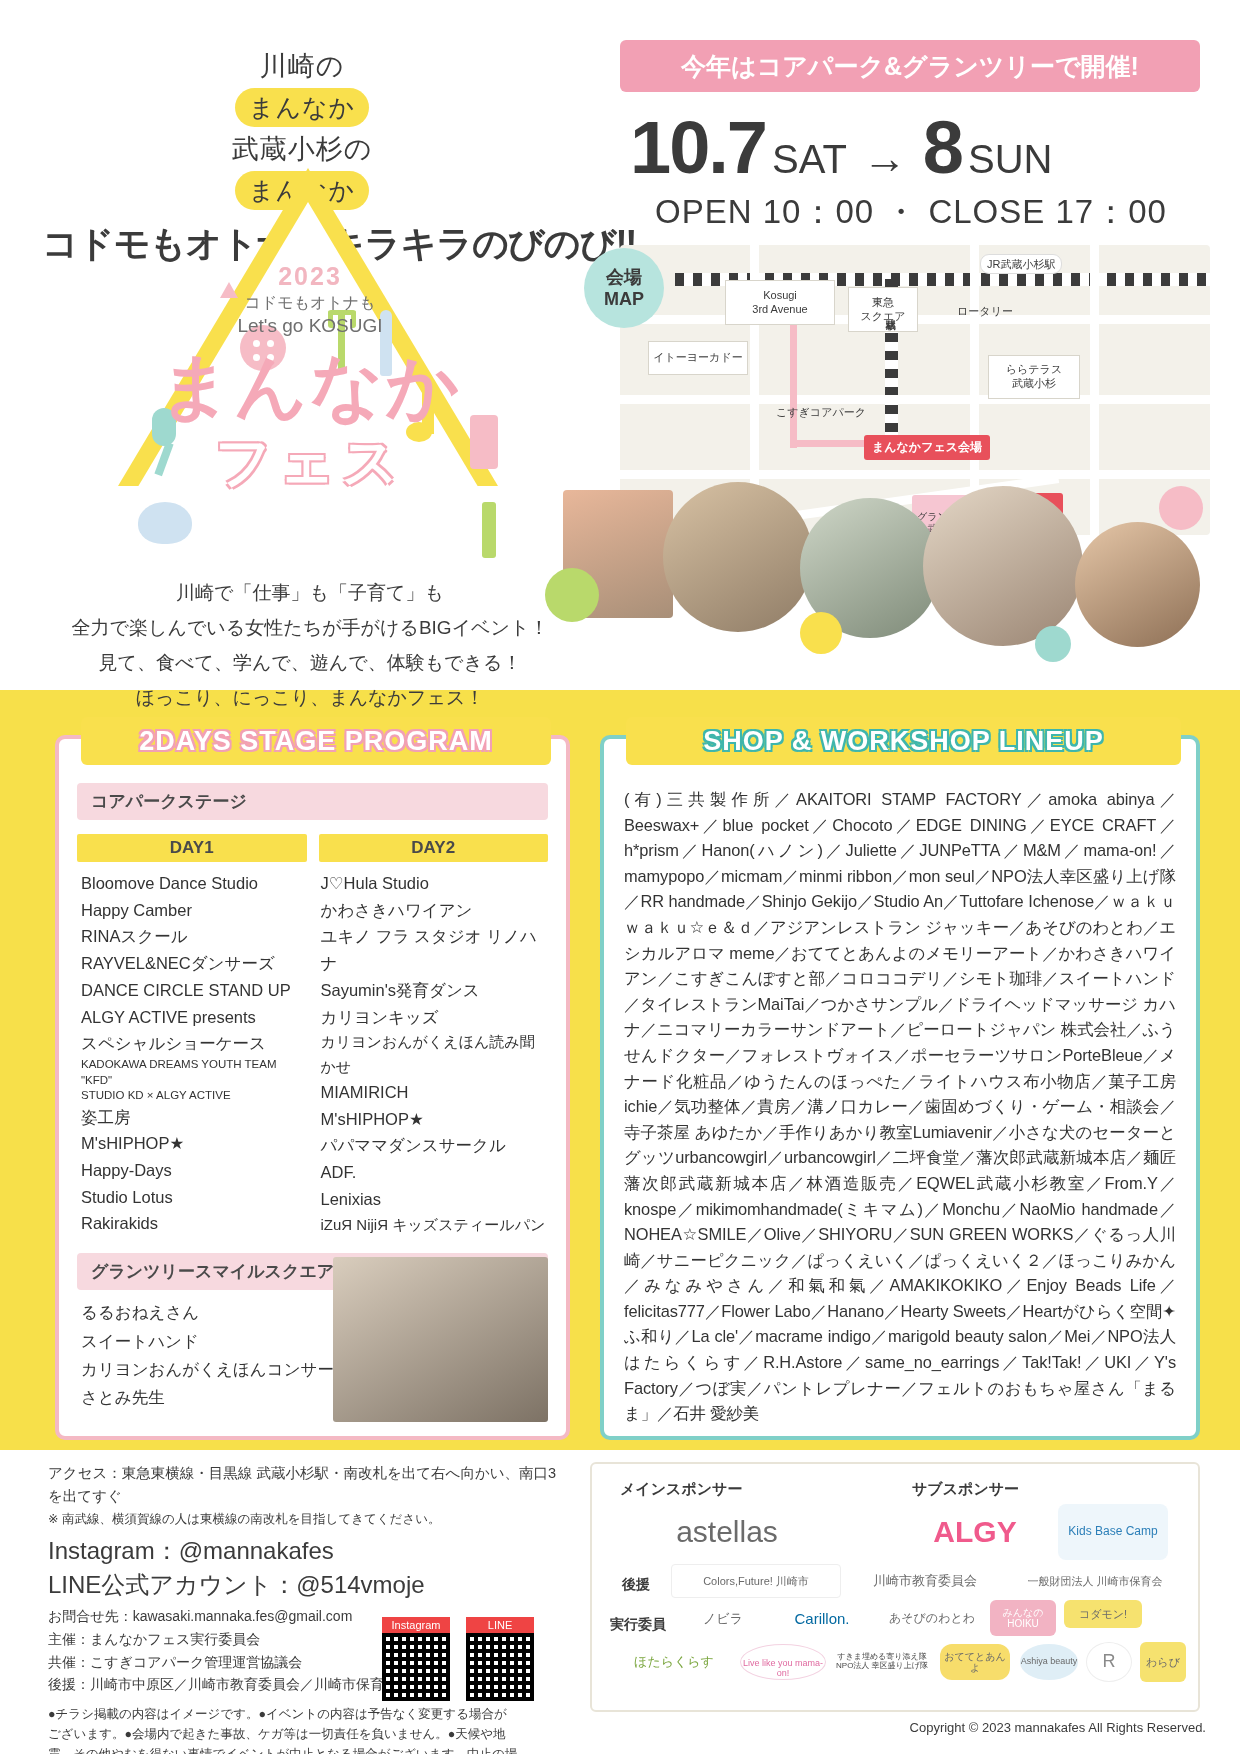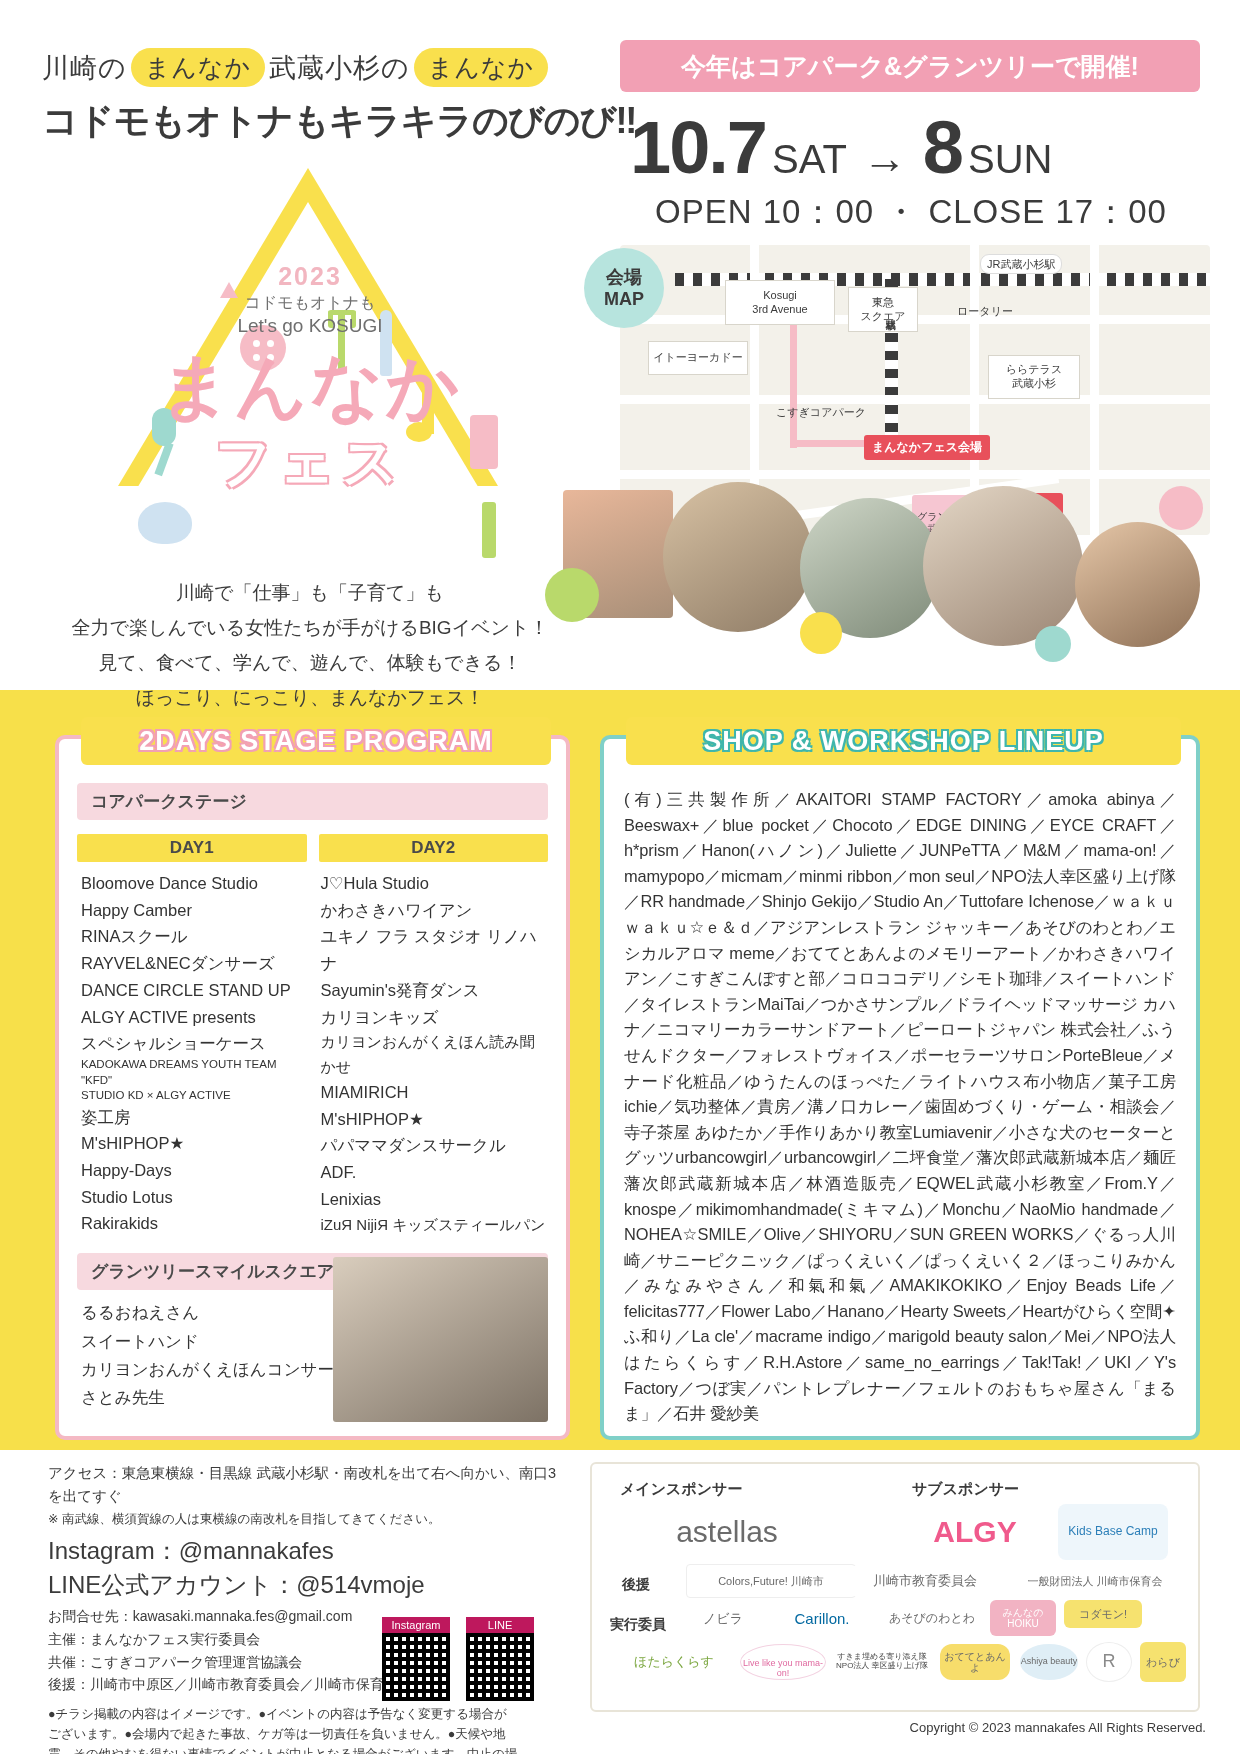--- a/index.html
+++ b/index.html
@@ -19,21 +19,21 @@
   .page-bg-white-top {
     position:absolute; left:0; top:0; width:1240px; height:700px; background:#fff; z-index:0;
   }
   .page-bg-white-bottom {
     position:absolute; left:0; top:1450px; width:1240px; height:304px; background:#fff; z-index:0;
   }
   .wrap { position:absolute; inset:0; z-index:2; }
 
   
   .hdr-left { position:absolute; left:42px; top:48px; width:520px; }
-  .hdr-line1 { font-size:27px; letter-spacing:1px; color:#3b3b3b; display:flex; align-items:center; gap:4px; white-space:nowrap;}
+  .hdr-line1 { font-size:27px; letter-spacing:1px; color:#3b3b3b; display:flex; align-items:center; gap:4px; white-space:nowrap;flex-direction:column;}
   .pill {
     display:inline-block; background:#f9e04d; color:#3b3b3b;
     border-radius:20px; padding:3px 14px; font-size:25px;
   }
   .hdr-line2 { margin-top:10px; font-size:36px; font-weight:bold; color:#3b3b3b; letter-spacing:-1px; white-space:nowrap;}
 
   
   .logo-area { position:absolute; left:70px; top:150px; width:480px; height:360px; }
   .tri {
     position:absolute; left:48px; top:18px; width:0; height:0;
@@ -130,21 +130,21 @@
   .stagephoto { position:absolute; right:18px; bottom:14px; width:215px; height:165px;
      background:#c9c2b6; border-radius:3px; overflow:hidden;}
 
   .shoptext { margin:48px 20px 0 20px; font-size:16.4px; line-height:1.56; color:#333;
      text-align:justify; letter-spacing:-0.1px;}
   .f-left { position:absolute; left:48px; top:1462px; width:520px; color:#3b3b3b; }
   .f-line { font-size:14.5px; line-height:1.62; }
   .f-ig { font-size:24px; margin-top:6px; }
   .f-line-sm { font-size:14px; line-height:1.62; }
   .f-note { font-size:12.5px; line-height:1.6; margin-top:8px; width:470px; }
-  .qr-lbl { position:absolute; font-size:11px; color:#fff; background:#be185d; padding:2px 0;
+  .qr-lbl { position:absolute; font-size:11px; color:#fff; background:#ef4444; padding:2px 0;
      text-align:center; width:68px; }
   .qr { width:68px; height:68px;
     background-image:
       repeating-linear-gradient(90deg,#000 0 4px,#fff 4px 8px),
       repeating-linear-gradient(180deg,#000 0 4px,#fff 4px 8px);
     background-blend-mode:multiply; }
 
   .sponsors { position:absolute; left:590px; top:1462px; width:610px; height:250px;
      background:#fff; border:2px solid #e8e4d8; border-radius:6px; }
   .sp-h { position:absolute; font-size:15px; font-weight:bold; color:#3b3b3b; }
@@ -392,21 +392,21 @@
       <span>astellas</span>
     </div>
     <div class="logo-chip" style="left:318px;top:44px;width:130px;height:46px;font-size:30px;font-weight:bold;color:#f05a8c;">
       <span>ALGY</span>
     </div>
     <div class="logo-chip" style="left:466px;top:40px;width:110px;height:56px;font-size:12px;color:#2c7fb8;background:#eef6fb;border-radius:8px;">
       <span>Kids Base Camp</span>
     </div>
 
     <div class="sp-row" style="left:30px;top:112px;">後援</div>
-    <div class="logo-chip" style="left:94px;top:100px;width:170px;height:34px;font-size:11px;border:1px solid #eee;">
+    <div class="logo-chip" style="left:79px;top:100px;width:170px;height:34px;font-size:11px;border:1px solid #eee;">
       <span>Colors,Future! 川崎市</span>
     </div>
     <div class="logo-chip" style="left:258px;top:102px;width:150px;height:30px;font-size:13px;">
       <span>川崎市教育委員会</span>
     </div>
     <div class="logo-chip" style="left:418px;top:100px;width:170px;height:34px;font-size:11px;">
       <span>一般財団法人 川崎市保育会</span>
     </div>
 
     <div class="sp-row" style="left:18px;top:152px;">実行委員</div>

